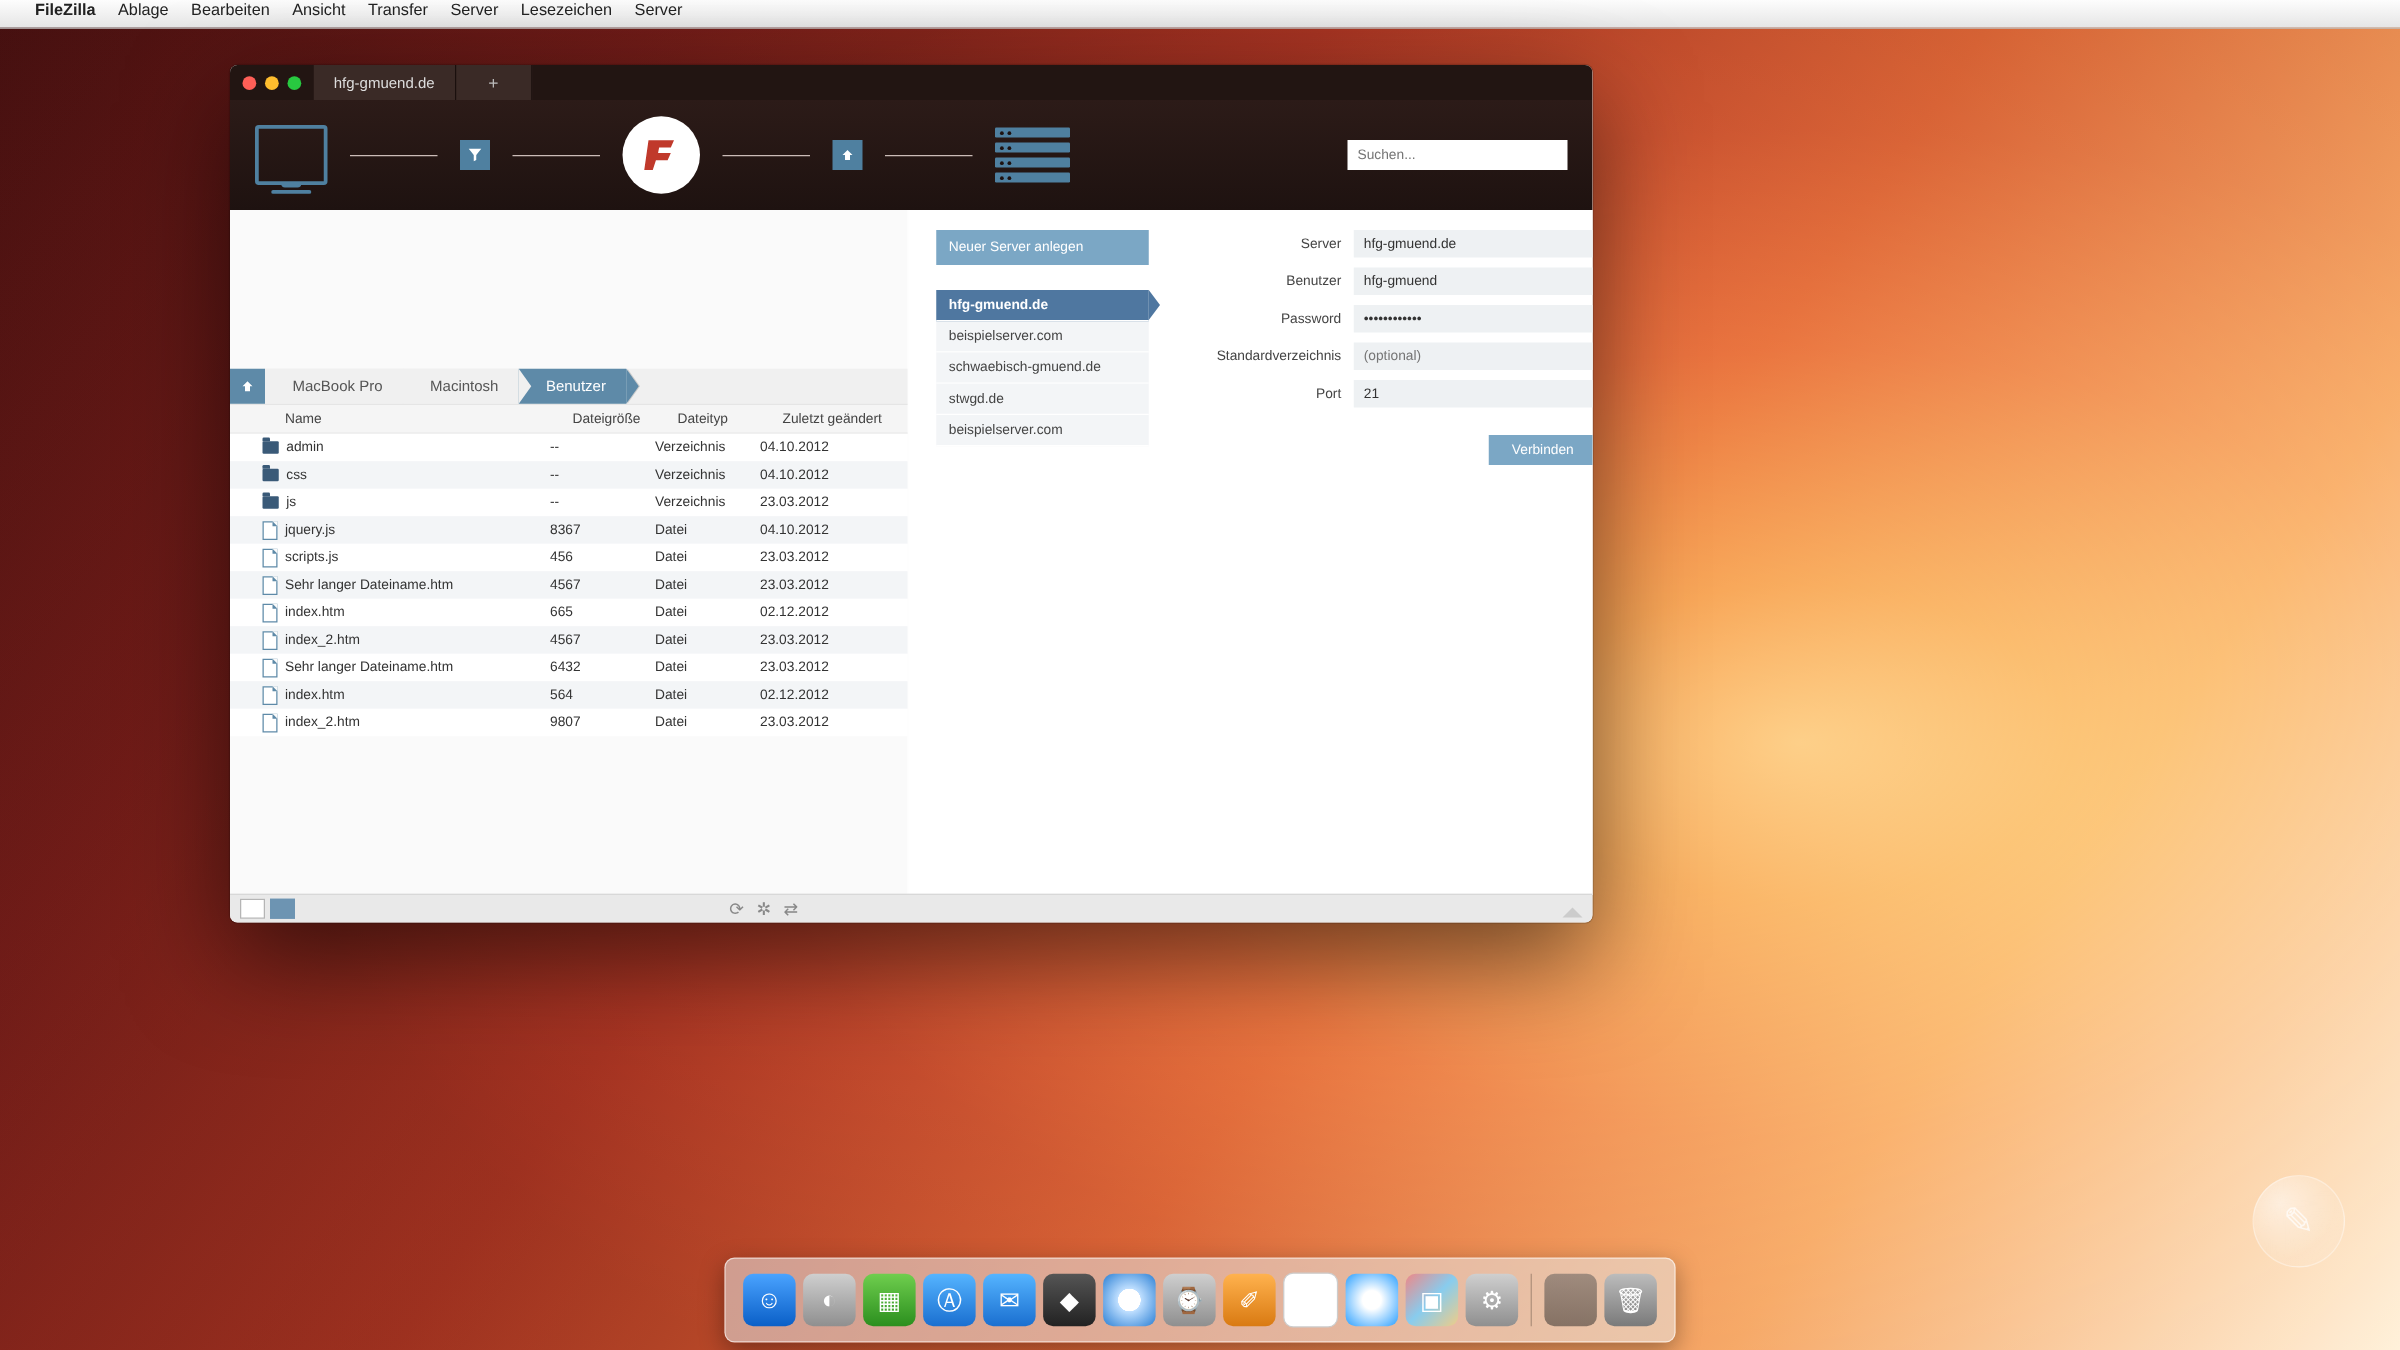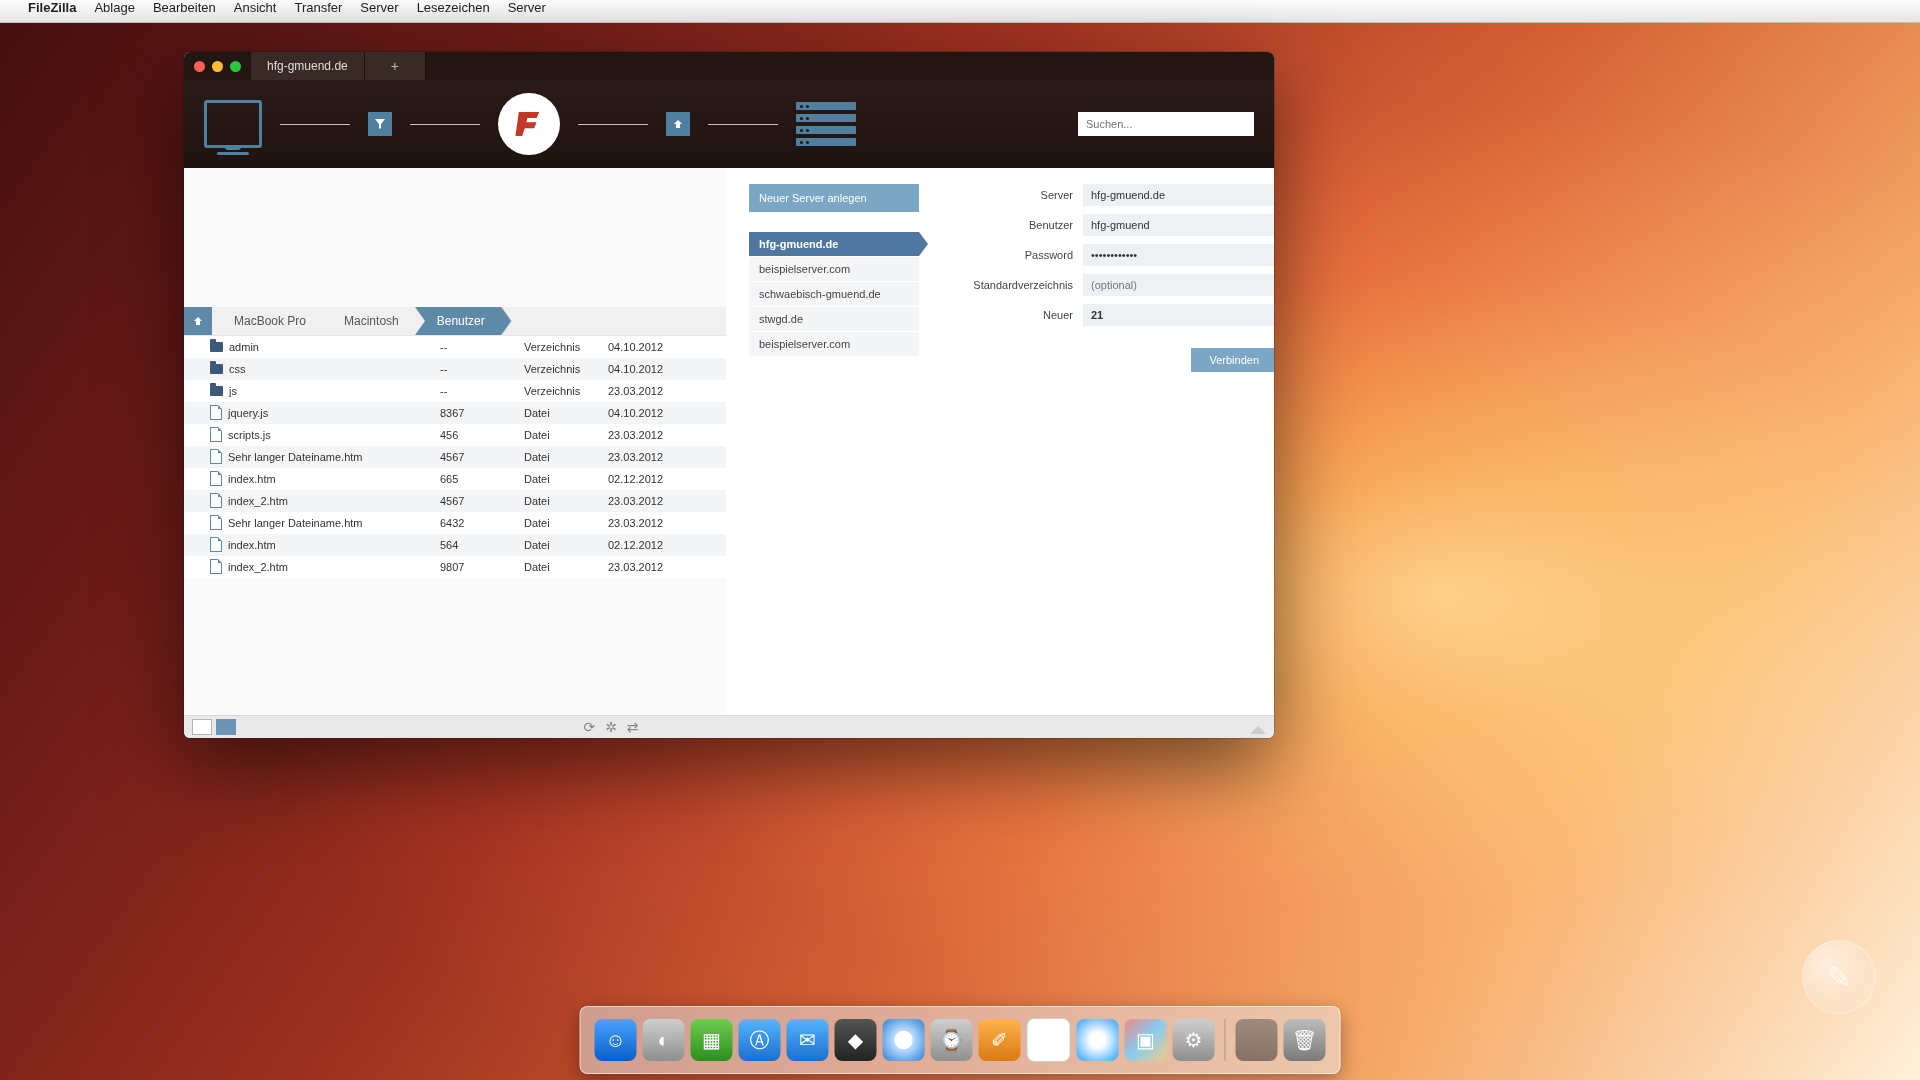--- a/index.html
+++ b/index.html
@@ -69,21 +69,21 @@
   .right-cols{display:flex;gap:30px;}
   .srv-list{flex:0 0 170px;}
   .srv-new{background:#7ba7c5;color:#fff;font-size:11px;height:28px;display:flex;align-items:center;padding:0 10px;margin-bottom:20px;cursor:pointer;}
   .srv-item{height:24px;display:flex;align-items:center;padding:0 10px;font-size:11px;color:#444;background:#f3f5f7;border-bottom:1px solid #fff;cursor:pointer;}
   .srv-item.sel{background:#4f77a0;color:#fff;font-weight:bold;position:relative;}
   .srv-item.sel::after{content:"";position:absolute;right:-9px;top:0;border-top:12px solid transparent;border-bottom:12px solid transparent;border-left:9px solid #4f77a0;}
   .form{flex:1;}
   .frow{display:flex;align-items:center;margin-bottom:8px;}
   .frow label{flex:0 0 124px;text-align:right;font-size:11px;color:#444;padding-right:10px;}
   .frow input[type=text],.frow input[type=password]{flex:0 0 178px;height:22px;border:none;background:#eef1f3;padding:0 8px;font-size:11px;color:#333;}
-  .frow .port{flex:0 0 64px;font-weight:bold;}
+  .frow .port{flex:0 0 64px;}
   .radio-row{display:flex;align-items:center;margin:4px 0 4px 134px;font-size:11px;color:#333;gap:8px;}
   .radio-row .r{width:13px;height:13px;border:1px solid #999;border-radius:50%;display:inline-flex;align-items:center;justify-content:center;}
   .radio-row .r.on::after{content:"";width:7px;height:7px;border-radius:50%;background:#3b6fa3;}
   .btn-connect{margin:22px 0 0 auto;display:block;background:#7ba7c5;color:#fff;border:none;height:24px;padding:0 18px;font-size:11px;cursor:pointer;}
   
   .statusbar{position:absolute;left:0;right:0;bottom:0;height:22px;background:#e9e9e9;border-top:1px solid #d8d8d8;display:flex;align-items:center;padding:0 8px;justify-content:space-between;color:#888;}
   .view-toggle{display:flex;gap:4px;}
   .vt{width:18px;height:14px;border:1px solid #b5b5b5;background:#fff;}
   .vt.active{background:#6d94b2;border-color:#6d94b2;}
   .sb-icons{display:flex;gap:10px;align-items:center;font-size:14px;}
@@ -196,20 +196,26 @@
         <div class="crumb">
             <span>MacBook Pro</span>
           </div>
         <div class="crumb">
             <span>Macintosh</span>
           </div>
         <div class="crumb active">
             <span>Benutzer</span>
           </div>
       </div>
+      <div class="ft-head">
+        <div class="c-name" style="padding-left:44px">Name</div>
+        <div class="c-size">Dateigröße</div>
+        <div class="c-type">Dateityp</div>
+        <div class="c-date">Zuletzt geändert</div>
+      </div>
       <div id="file-rows">
           <div class="ft-row">
             <div class="c-name">
               <span class="ico-folder"></span>
               <span>admin</span>
             </div>
             <div class="c-size">--</div>
             <div class="c-type">Verzeichnis</div>
             <div class="c-date">04.10.2012</div>
           </div>
@@ -331,21 +337,21 @@
             </div>
           <div class="frow">
               <label>Password</label>
               <input type="text" value="••••••••••••" style="">
             </div>
           <div class="frow">
               <label>Standardverzeichnis</label>
               <input type="text" placeholder="(optional)" style="">
             </div>
           <div class="frow">
-              <label>Neuer</label>
+              <label>Port</label>
               <input type="text" class="port" value="21" style="">
             </div>
           <button class="btn-connect"><span>Verbinden</span></button>
         </div>
       </div>
     </div>
   </div>
 
   <div class="statusbar">
     <div class="view-toggle">

